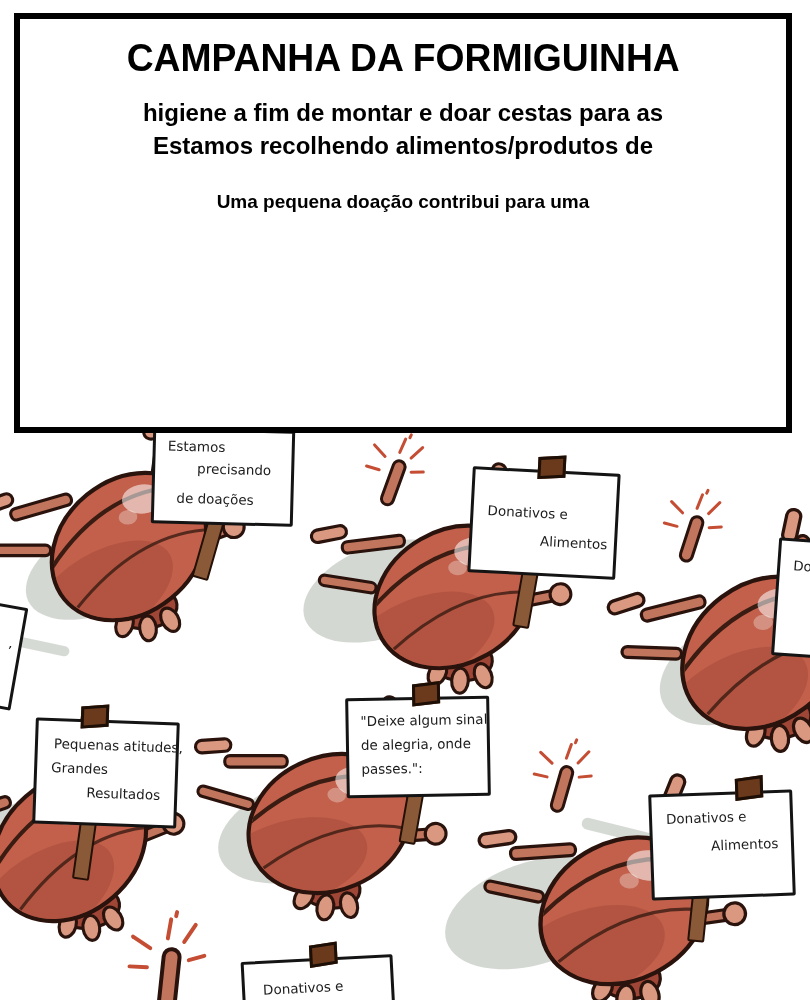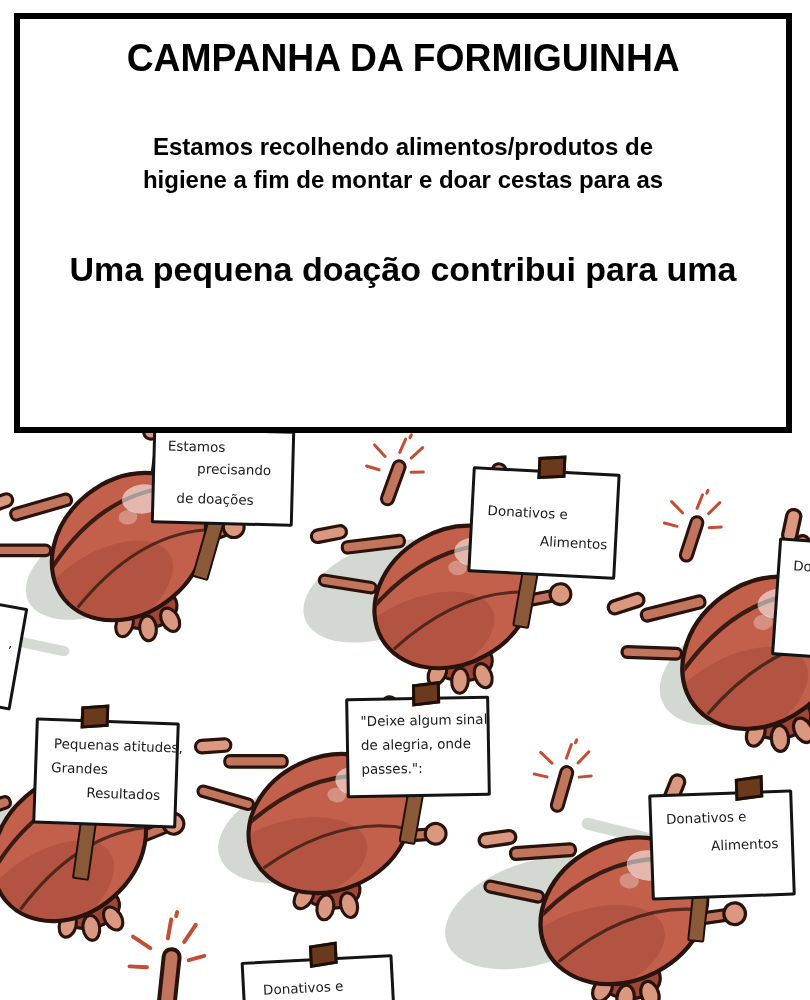--- a/index.html
+++ b/index.html
@@ -5,26 +5,26 @@
   html,body{margin:0;padding:0;}
   #canvas{
     position:relative;width:810px;height:1000px;background:#ffffff;
     overflow:hidden;font-family:"Liberation Sans",sans-serif;
   }
   
   .notice-box{
     position:absolute;left:14px;top:13px;width:778px;height:420px;
     box-sizing:border-box;border:6px solid #000;background:#fff;
     display:flex;flex-direction:column;align-items:center;text-align:center;
-    color:var(--text,#000);z-index:6;gap:34px;
+    color:var(--text,#000);z-index:6;
   }
   .title{font-size:38px;font-weight:bold;letter-spacing:0px;margin-top:18px;transform:scaleX(.98);}
   .intro{margin-top:16px;font-size:24px;font-weight:bold;line-height:33px;}
   .items{margin-top:14px;font-size:24px;font-weight:bold;line-height:31px;}
-  .closing{margin-top:22px;font-size:34px;font-weight:bold;line-height:35px;}
+  .closing{margin-top:22px;font-size:19px;font-weight:bold;line-height:35px;}
   
   .ant{position:absolute;overflow:visible;z-index:2;}
   .shadow{
     position:absolute;border-radius:50%;background:var(--shadow,#ccd1cb);
     opacity:.85;z-index:1;
   }
   .stick{
     position:absolute;width:13px;background:var(--stick,#8a5a38);
     border:2px solid #241007;border-radius:2px;z-index:3;
   }
@@ -93,22 +93,22 @@
       </g>
     </symbol>
   </defs>
 </svg>
 
 <div id="canvas">
 
   <div class="notice-box">
     <div class="title">CAMPANHA DA FORMIGUINHA</div>
     <div class="intro">
+      <div>higiene a fim de montar e doar cestas para as</div>
       <div>Estamos recolhendo alimentos/produtos de</div>
-      <div>higiene a fim de montar e doar cestas para as</div>
     </div>
     <div class="closing">
       <div>Uma pequena doação contribui para uma</div>
     </div>
   </div>
 
   <div class="shadow" style="left:20px;top:518px;width:175px;height:92px;transform:rotate(-25deg)"></div>
   <div class="shadow" style="left:300px;top:545px;width:165px;height:92px;transform:rotate(-20deg)"></div>
   <div class="shadow" style="left:655px;top:618px;width:165px;height:100px;transform:rotate(-25deg)"></div>
   <div class="shadow" style="left:-45px;top:800px;width:155px;height:92px;transform:rotate(-20deg)"></div>

